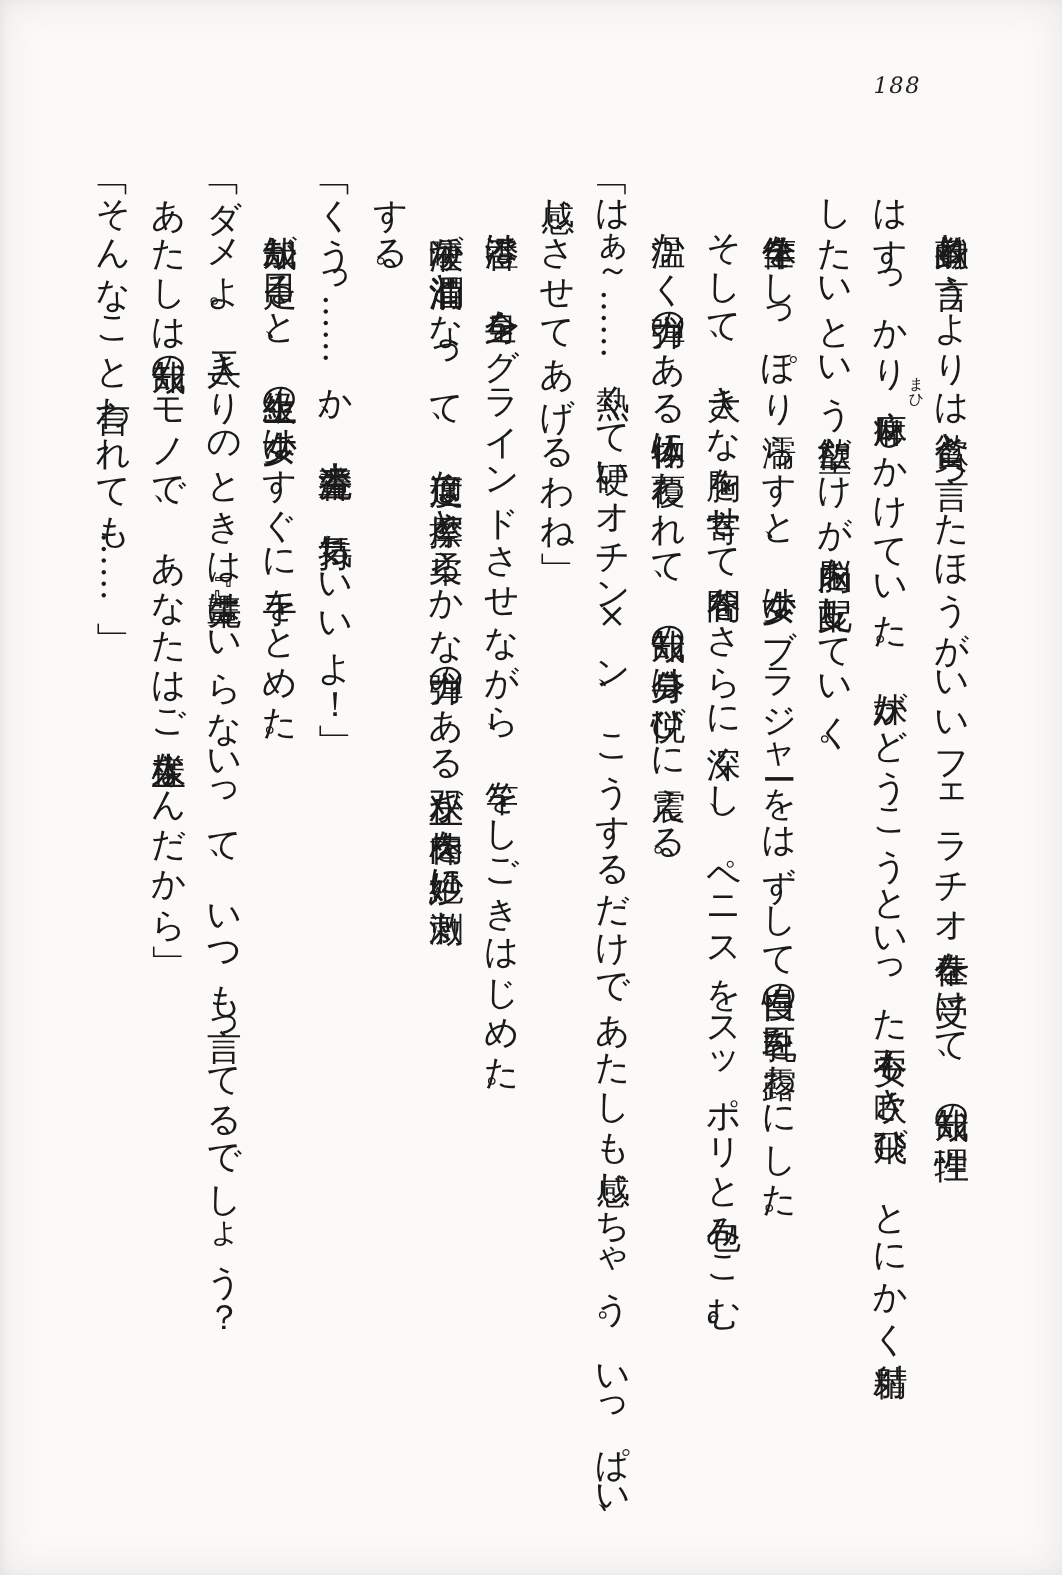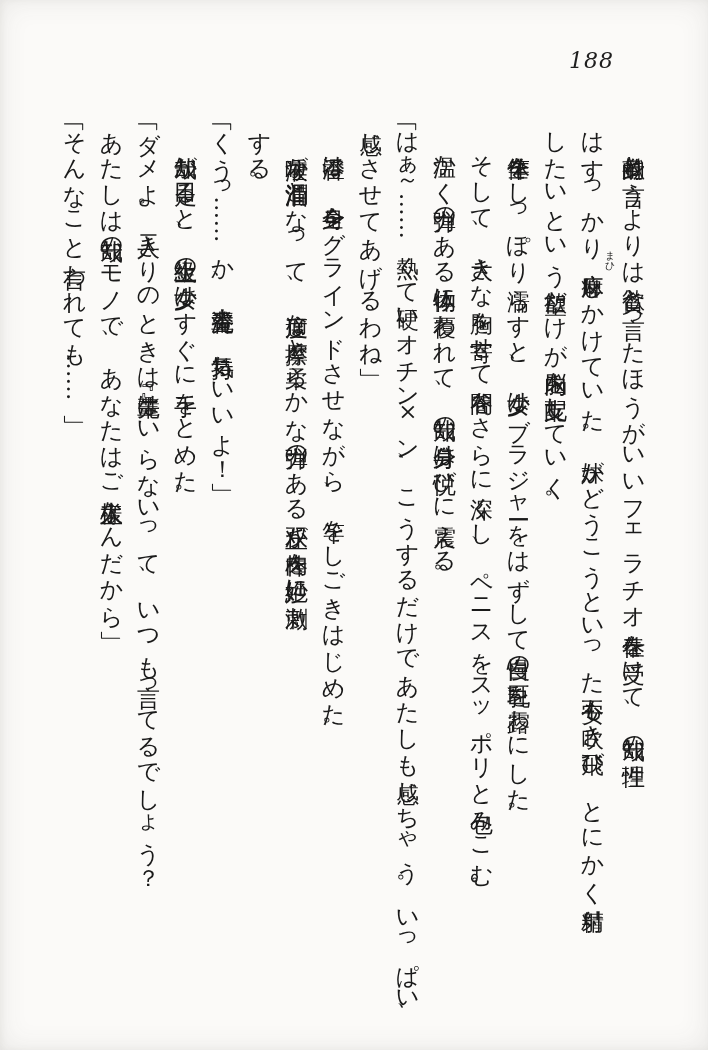--- a/index.html
+++ b/index.html
@@ -14,21 +14,21 @@
     background: #fbfaf8;
     overflow: hidden;
     box-shadow: inset 0 0 28px rgba(70,70,65,0.10), inset 2px 0 6px rgba(70,70,65,0.05);
     font-family: "DejaVu Serif", "Liberation Serif", serif;
   }
   .page-number {
     position: absolute;
     top: 48px;
     right: 94px;
     font-style: italic;
-    font-size: 22px;
+    font-size: 15px;
     letter-spacing: 1px;
     color: #1f1f1f;
   }
   .body-text {
     position: absolute;
     top: 116px;
     right: 56px;
     height: 888px;
     writing-mode: vertical-rl;
     text-orientation: mixed;

